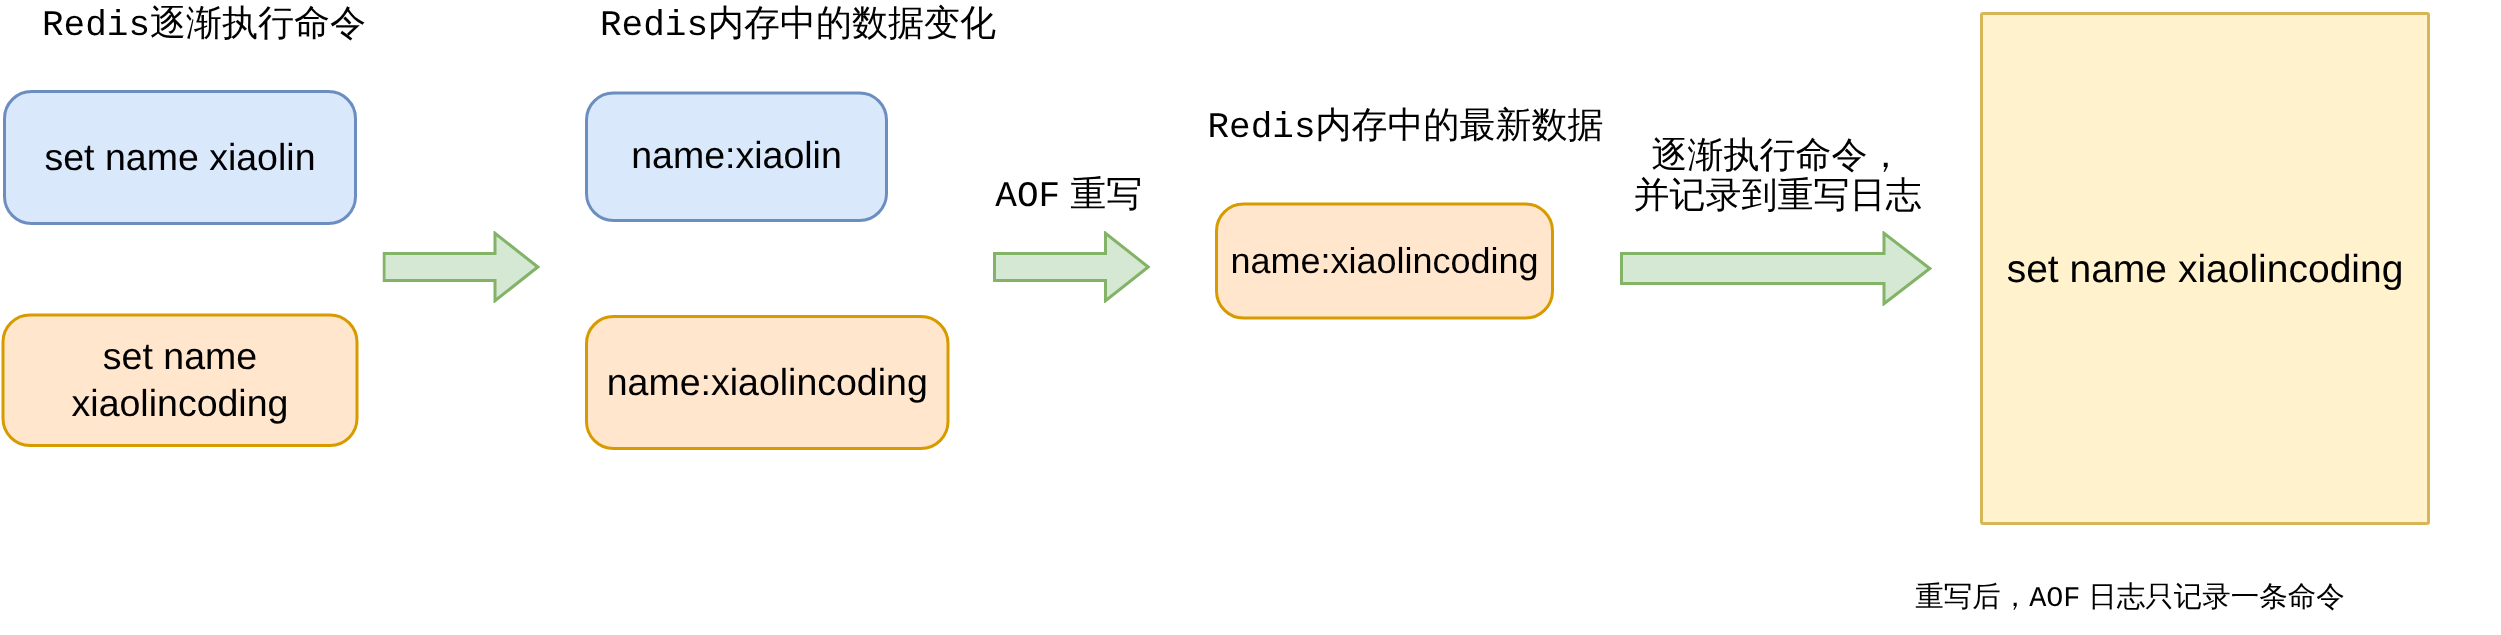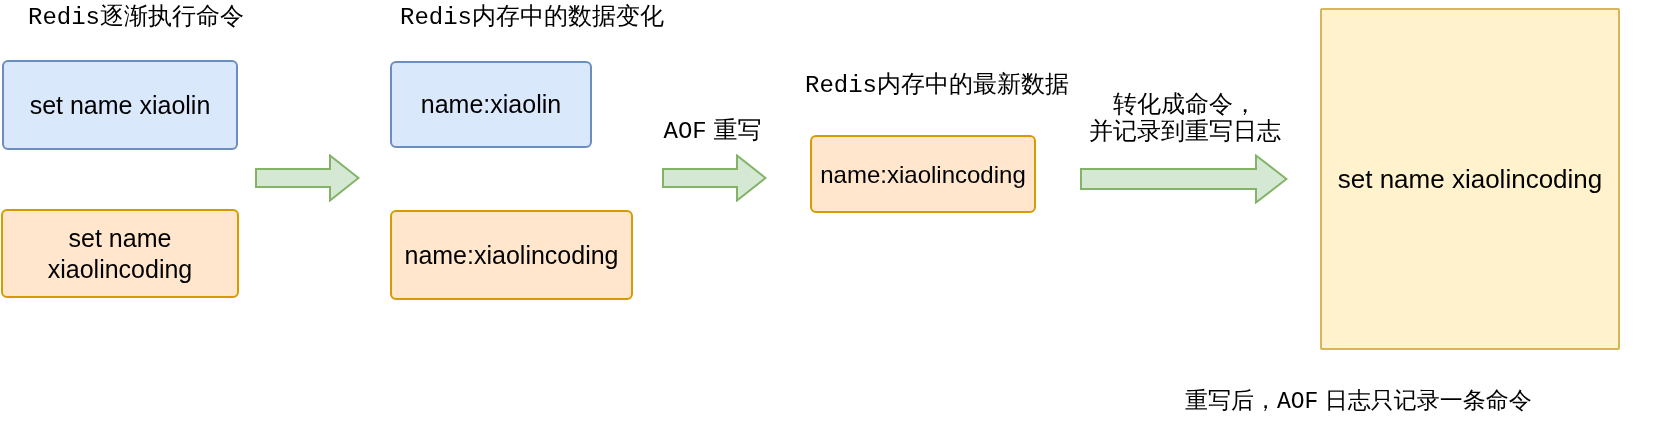--- a/index.html
+++ b/index.html
@@ -24,36 +24,36 @@
   .box {
     position: absolute;
     display: flex;
     align-items: center;
     justify-content: center;
     text-align: center;
     font-size: 25px;
     line-height: 31px;
     padding: 4px 14px;
   }
-  .rounded { border-radius: 6px; }
+  .rounded { border-radius: 19px; }
   .box.blue   { background: var(--blue-fill);   border: 2px solid var(--blue-stroke); }
   .box.orange { background: var(--orange-fill); border: 2px solid var(--orange-stroke); }
   .box.yellow { background: var(--yellow-fill); border: 2px solid var(--yellow-stroke); border-radius: 2px; font-size: 26px; }
   .arrow { position: absolute; display: block; }
   .flow-label {
     position: absolute;
     font-size: 24px;
     line-height: 27px;
     text-align: center;
     white-space: nowrap;
   }
   .footer-note {
     position: absolute;
-    font-size: 23px;
-    text-align: left;
+    font-size: 19px;
+    text-align: center;
     white-space: nowrap;
   }
 </style>
 </head>
 <body>
 
 <div class="canvas">
 
   <div class="title" style="left:28px; top:2px;text-align:center;">
     <span class="mono">Redis</span><span>逐渐执行命令</span>
@@ -93,21 +93,21 @@
 
   <div class="title" style="left:805px; top:70px;">
     <span class="mono">Redis</span><span>内存中的最新数据</span>
   </div>
 
   <div class="box orange rounded" style="left:810px; top:135px; width:226px; height:78px; font-size:24px;">
     <span>name:xiaolincoding</span>
   </div>
 
   <div class="flow-label" style="left:1080px; top:90px; width:210px;">
-    <div>转化成命令，</div>
+    <div>逐渐执行命令，</div>
     <div>并记录到重写日志</div>
   </div>
 
   <svg class="arrow" style="left:1080px; top:154px;" width="208" height="50" viewBox="0 0 208 50">
     <polygon points="1,15 176,15 176,1.5 206.5,25 176,48.5 176,35 1,35" fill="var(--green-fill)" stroke="var(--green-stroke)" stroke-width="2" stroke-linejoin="miter"></polygon>
   </svg>
 
   <div class="box yellow" style="left:1320px; top:8px; width:300px; height:342px;">
     <span>set name xiaolincoding</span>
   </div>

